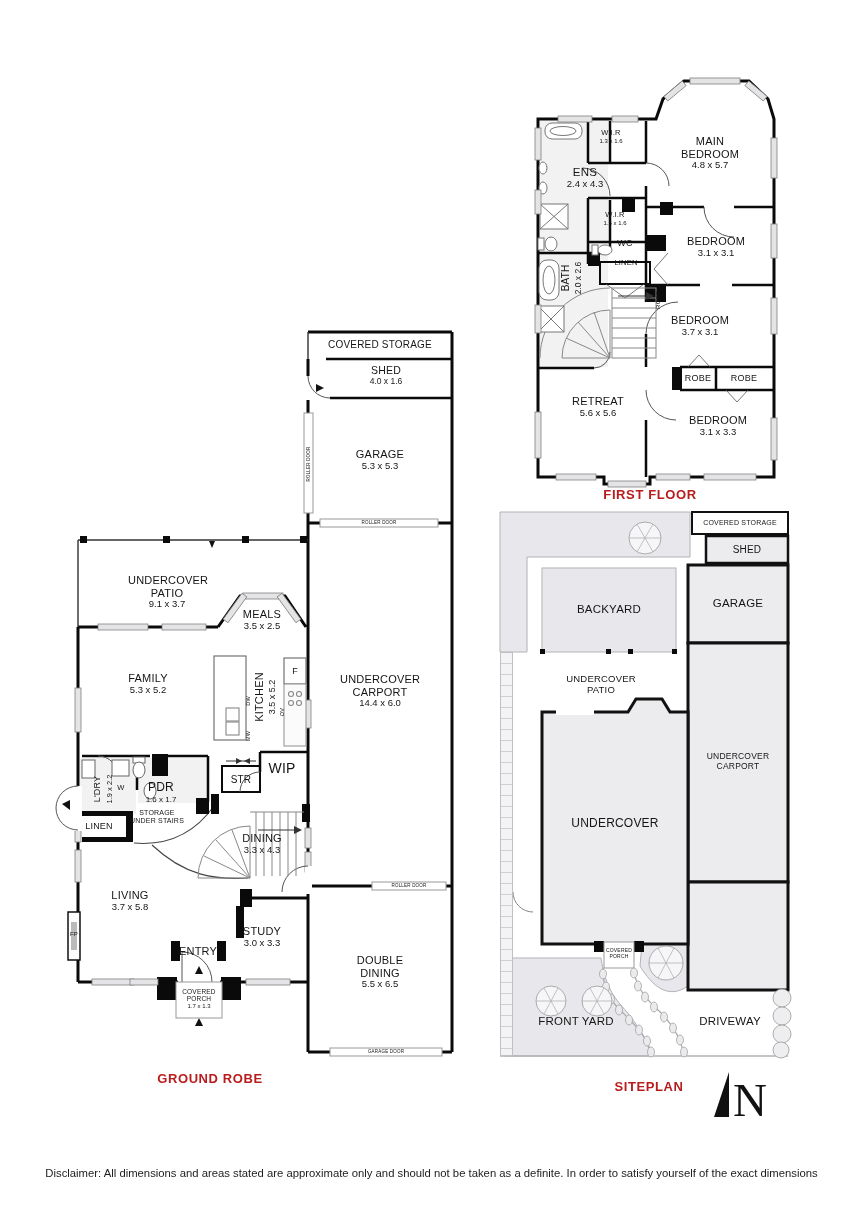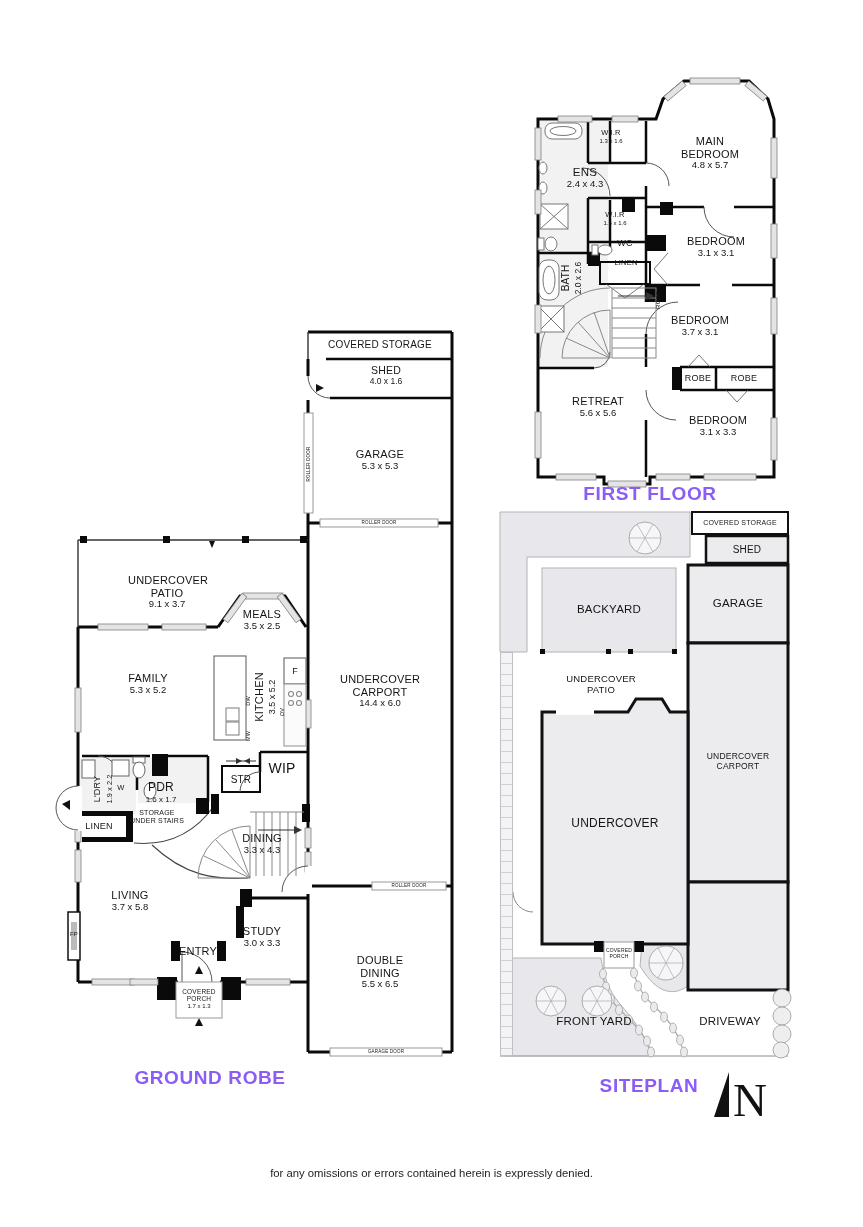--- a/index.html
+++ b/index.html
@@ -5,22 +5,22 @@
   html,body{margin:0;padding:0;background:#fff;}
   .stage{position:relative;width:863px;height:1227px;background:#fff;overflow:hidden;
          font-family:"Liberation Sans",sans-serif;}
   svg.plan{position:absolute;left:0;top:0;}
   .lb{position:absolute;transform:translate(-50%,-50%);text-align:center;color:#151515;
       line-height:1.14;white-space:nowrap;}
   .lb.wrap{white-space:normal;}
   .lb .n{display:block;font-size:11px;letter-spacing:.2px;}
   .lb .d{display:block;font-size:9.5px;}
   .lb.v{transform:translate(-50%,-50%) rotate(-90deg);}
-  .ttl{position:absolute;transform:translate(-50%,-50%);font-size:19px;font-weight:bold;
-       letter-spacing:.6px;color:#8b5cf6;white-space:nowrap;}
+  .ttl{position:absolute;transform:translate(-50%,-50%);font-size:13px;font-weight:bold;
+       letter-spacing:.6px;color:#b91c1c;white-space:nowrap;}
   .fence{position:absolute;left:500px;top:652px;width:13px;height:404px;box-sizing:border-box;
          background:repeating-linear-gradient(180deg,#f3f3f5 0 10px,#cfcfd4 10px 11px);
          border:1px solid #bfbfc4;}
   .disc{position:absolute;left:0;top:1166px;width:863px;text-align:center;font-size:11.3px;
         color:#1c1c1c;line-height:1.25;}
 </style>
 </head>
 <body>
 
 <div class="stage">
@@ -499,25 +499,25 @@
     </div>
 <div class="lb wrap" style="left:738px;top:762px;width:72px">
   <span class="n" style="font-size:8.5px">UNDERCOVER CARPORT</span>
     </div>
 <div class="lb" style="left:615px;top:824px">
   <span class="n" style="font-size:12px">UNDERCOVER</span>
     </div>
 <div class="lb wrap" style="left:619px;top:954px;width:34px">
   <span class="n" style="font-size:5px">COVERED PORCH</span>
     </div>
-<div class="lb" style="left:594px;top:1022px">
+<div class="lb" style="left:576px;top:1022px">
   <span class="n" style="font-size:11.5px">FRONT YARD</span>
     </div>
 <div class="lb" style="left:730px;top:1022px">
   <span class="n" style="font-size:11.5px">DRIVEWAY</span>
     </div>
 <div class="ttl" style="left:649px;top:1086px">SITEPLAN</div>
 
 <div class="disc">
-  <div>for any omissions or errors contained herein is expressly denied.</div>
+  <div>Disclaimer: All dimensions and areas stated are approximate only and should not be taken as a definite. In order to satisfy yourself of the exact dimensions</div>
 </div>
 
 </div>
 
 </body></html>

